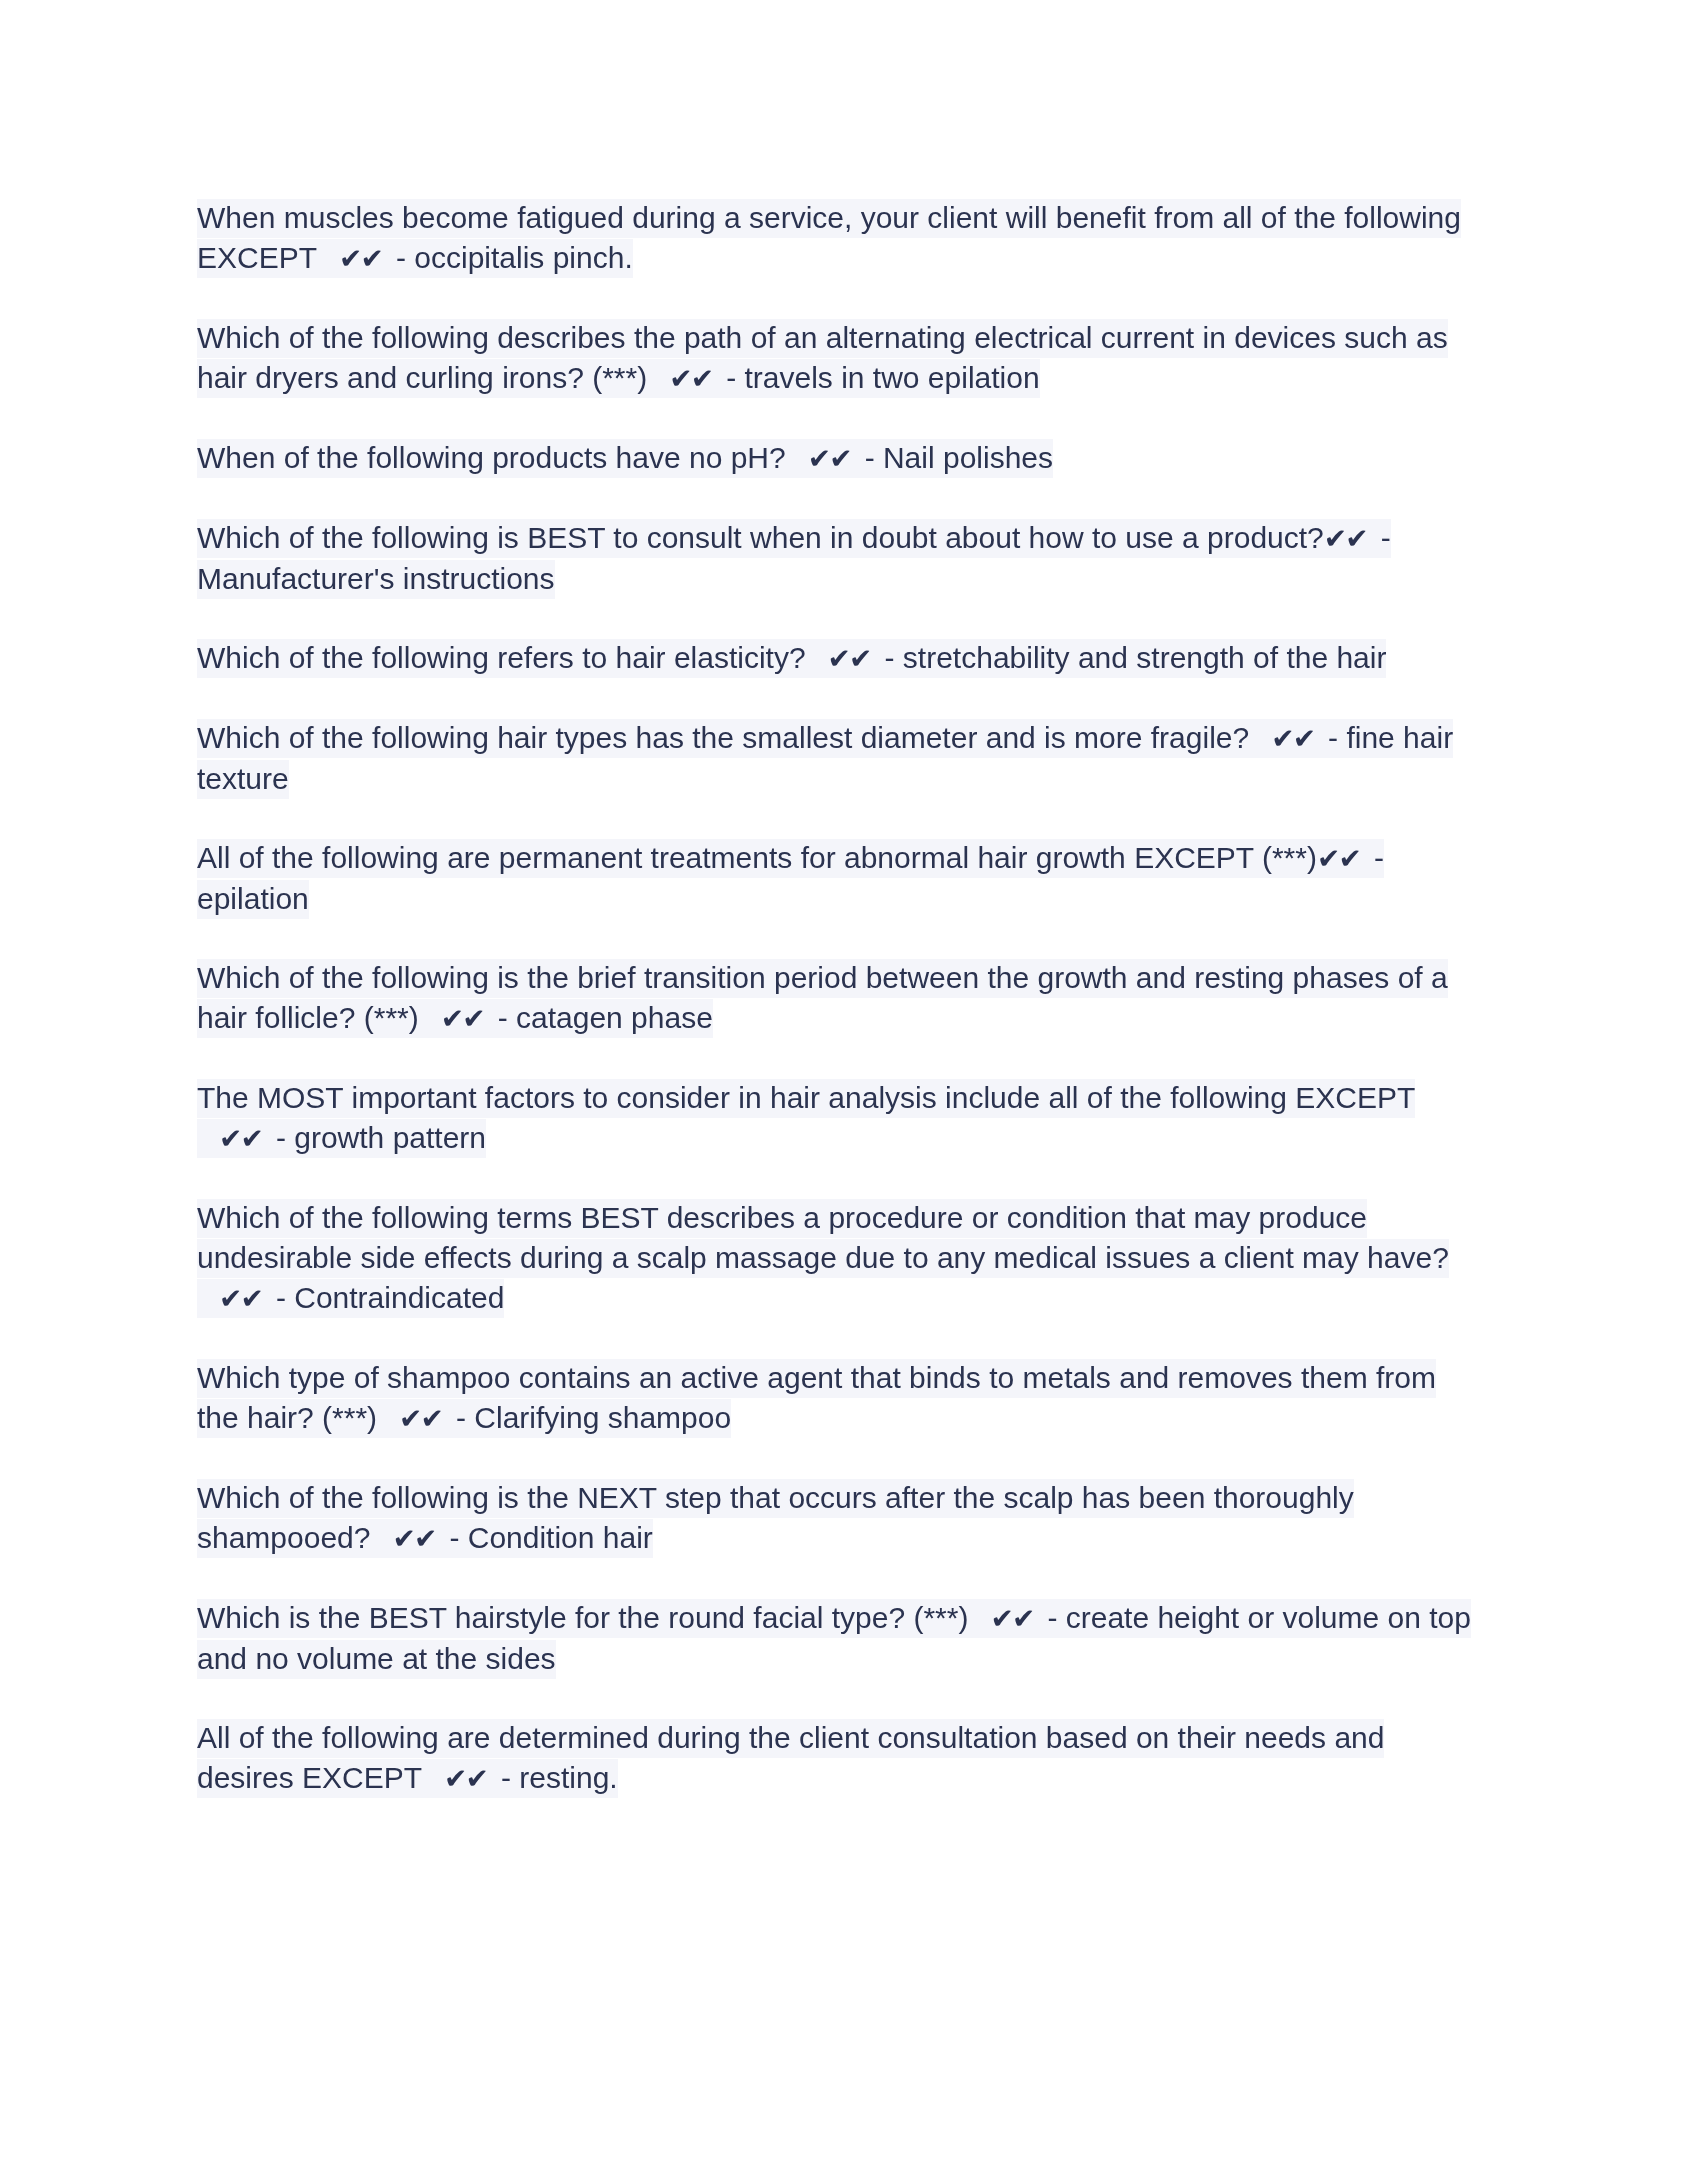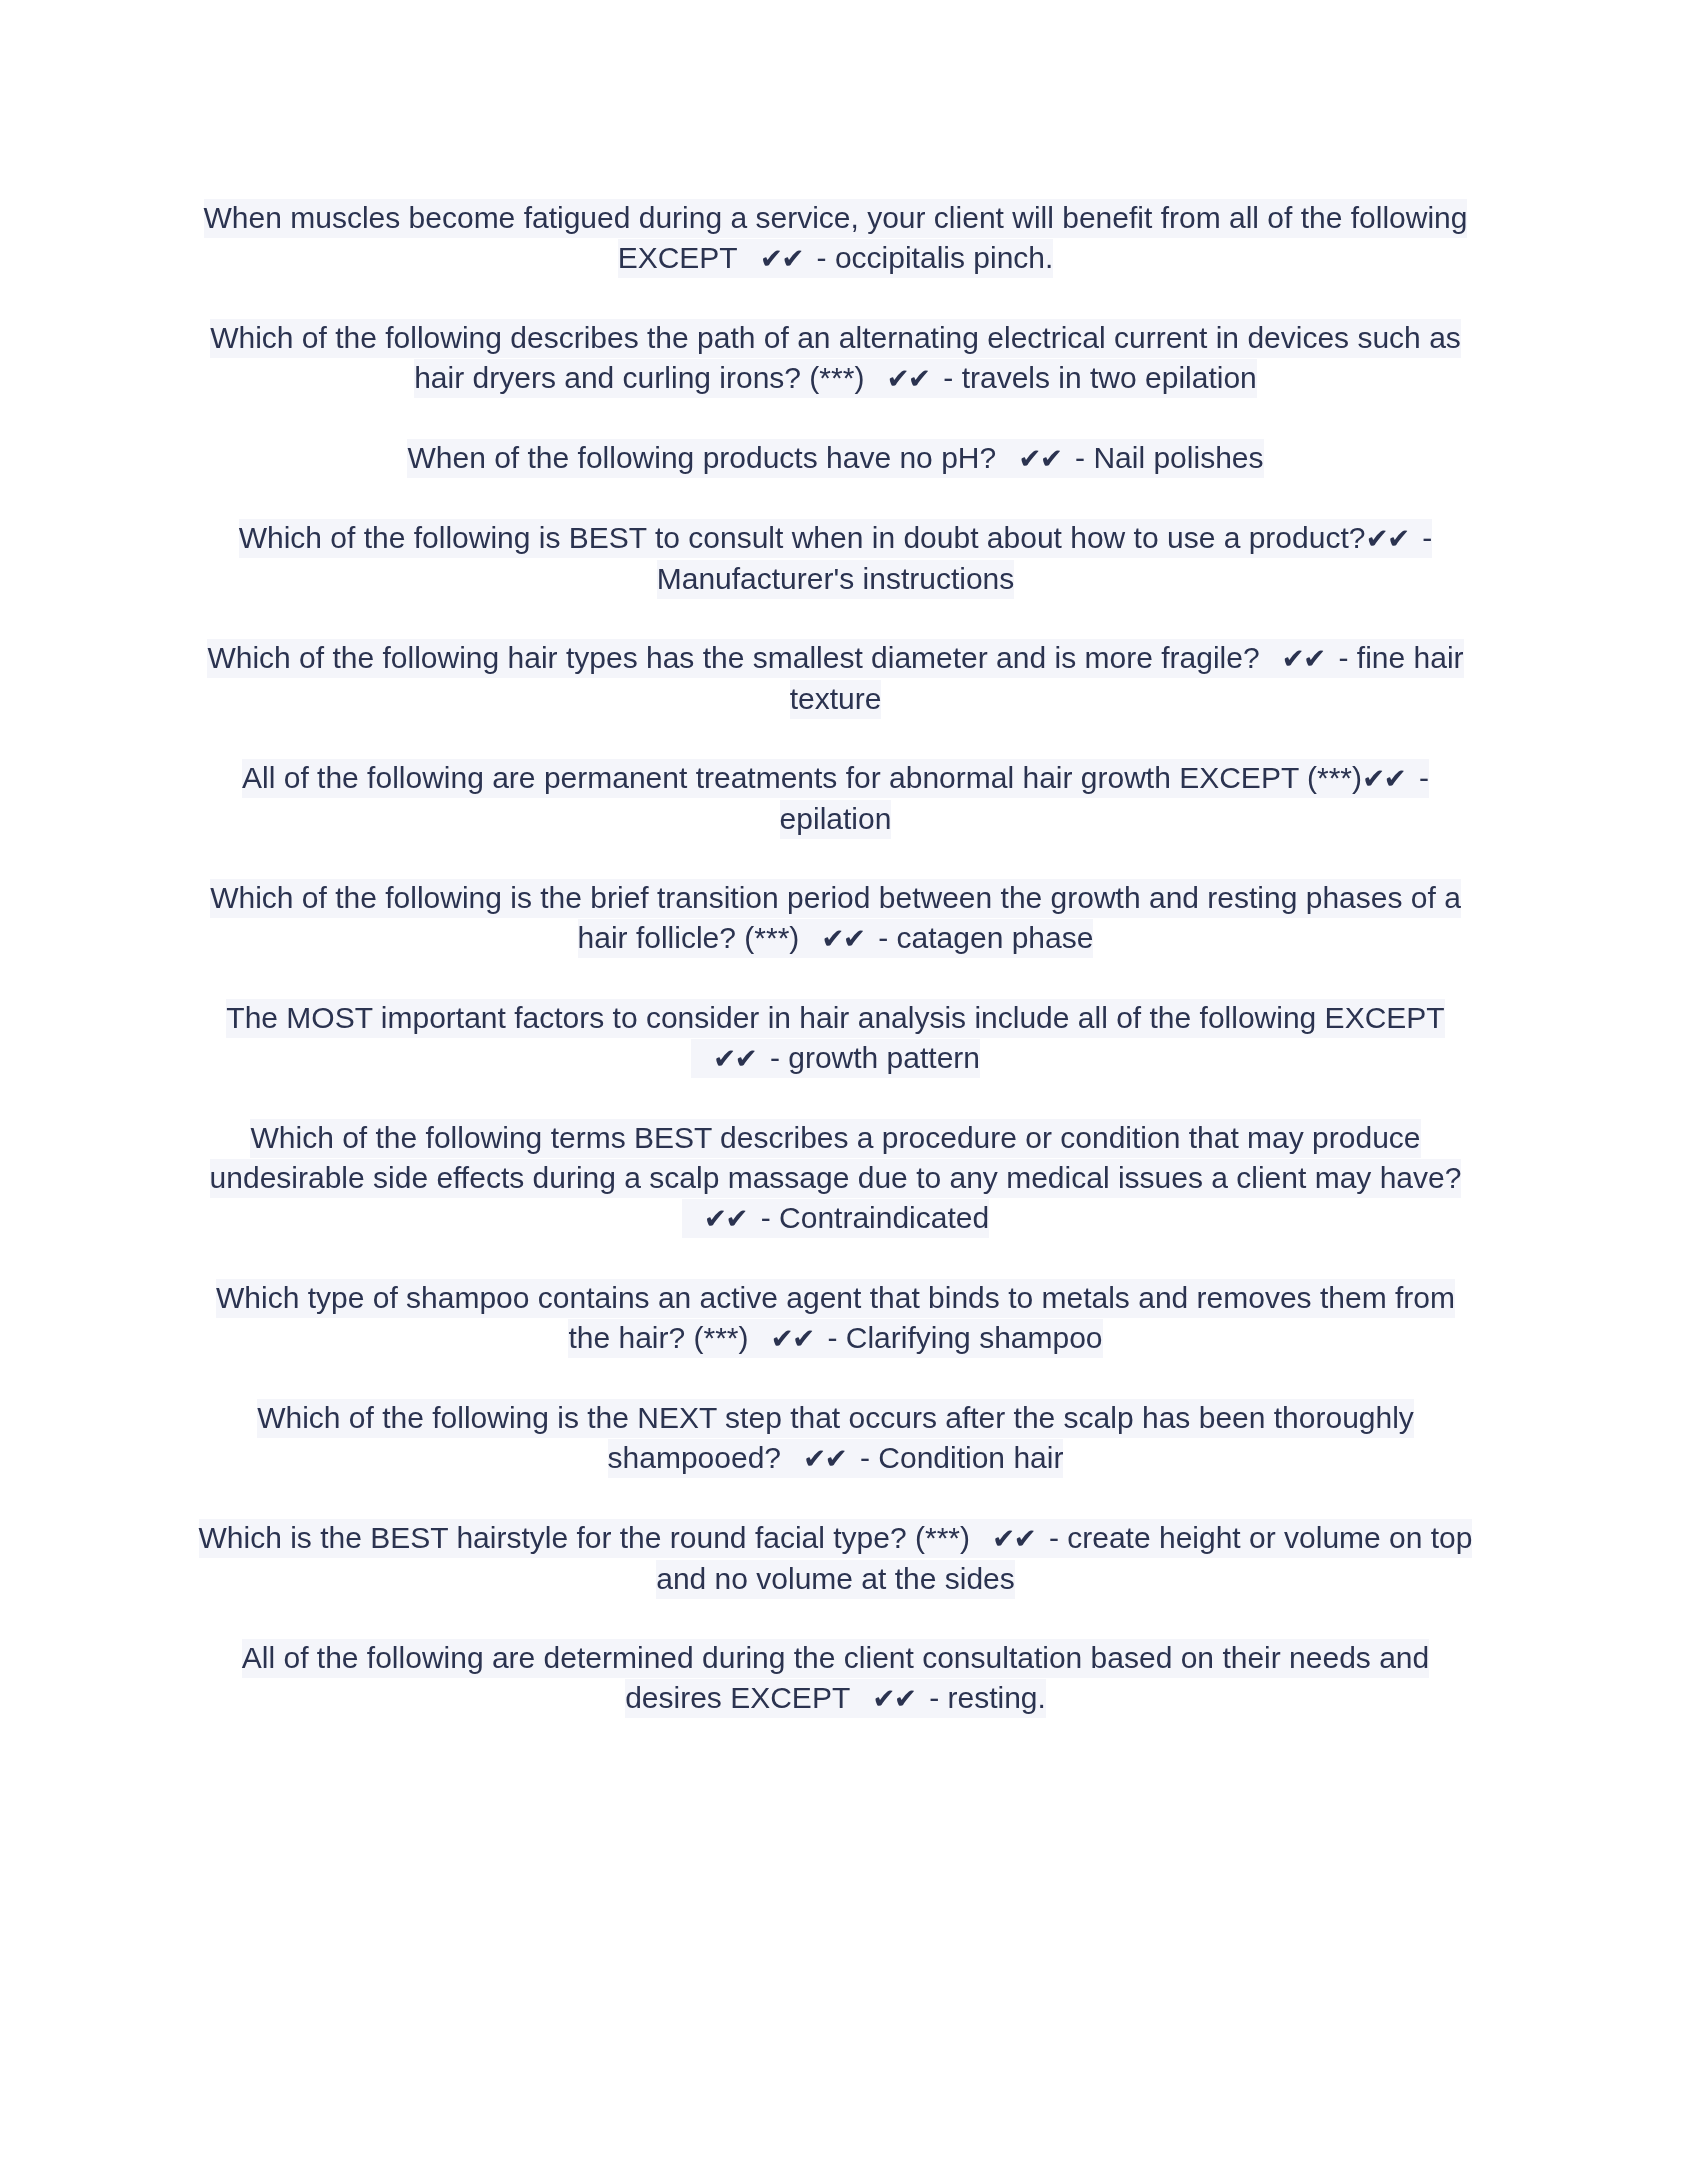--- a/index.html
+++ b/index.html
@@ -6,21 +6,20 @@
   body { width: 1683px; height: 2178px; position: relative; overflow: hidden; }
   .page {
     position: absolute;
     left: 197px;
     top: 198px;
     width: 1277px;
     font-family: "Liberation Sans", sans-serif;
     font-size: 30px;
     line-height: 40px;
     color: #2b3350;
-    text-align: center;
   }
   .qa {
     margin: 0 0 39px 0;
   }
   .hl {
     background: #f4f5fa;
     -webkit-box-decoration-break: clone;
     box-decoration-break: clone;
     padding: 2px 0 4px 0;
   }
@@ -33,20 +32,21 @@
   }
 </style>
 </head>
 <body>
 
 <div class="page">
   <p class="qa"><span class="hl"><span>When muscles become fatigued during a service, your client will benefit from all of the following EXCEPT</span><span class="check">✔✔</span><span>- occipitalis pinch.</span></span></p>
   <p class="qa"><span class="hl"><span>Which of the following describes the path of an alternating electrical current in devices such as hair dryers and curling irons? (***)</span><span class="check">✔✔</span><span>- travels in two epilation</span></span></p>
   <p class="qa"><span class="hl"><span>When of the following products have no pH?</span><span class="check">✔✔</span><span>- Nail polishes</span></span></p>
   <p class="qa"><span class="hl"><span>Which of the following is BEST to consult when in doubt about how to use a product?</span><span class="check" style="margin-left:0">✔✔</span><span>- Manufacturer's instructions</span></span></p>
+  <p class="qa"><span class="hl"><span>Which of the following refers to hair elasticity?</span><span class="check">✔✔</span><span>- stretchability and strength of the hair</span></span></p>
   <p class="qa"><span class="hl"><span>Which of the following hair types has the smallest diameter and is more fragile?</span><span class="check">✔✔</span><span>- fine hair texture</span></span></p>
   <p class="qa"><span class="hl"><span>All of the following are permanent treatments for abnormal hair growth EXCEPT (***)</span><span class="check" style="margin-left:0">✔✔</span><span>- epilation</span></span></p>
   <p class="qa"><span class="hl"><span>Which of the following is the brief transition period between the growth and resting phases of a hair follicle? (***)</span><span class="check">✔✔</span><span>- catagen phase</span></span></p>
   <p class="qa"><span class="hl"><span>The MOST important factors to consider in hair analysis include all of the following EXCEPT</span><span class="check">✔✔</span><span>- growth pattern</span></span></p>
   <p class="qa"><span class="hl"><span>Which of the following terms BEST describes a procedure or condition that may produce undesirable side effects during a scalp massage due to any medical issues a client may have?</span><span class="check">✔✔</span><span>- Contraindicated</span></span></p>
   <p class="qa"><span class="hl"><span>Which type of shampoo contains an active agent that binds to metals and removes them from the hair? (***)</span><span class="check">✔✔</span><span>- Clarifying shampoo</span></span></p>
   <p class="qa"><span class="hl"><span>Which of the following is the NEXT step that occurs after the scalp has been thoroughly shampooed?</span><span class="check">✔✔</span><span>- Condition hair</span></span></p>
   <p class="qa"><span class="hl"><span>Which is the BEST hairstyle for the round facial type? (***)</span><span class="check">✔✔</span><span>- create height or volume on top and no volume at the sides</span></span></p>
   <p class="qa"><span class="hl"><span>All of the following are determined during the client consultation based on their needs and desires EXCEPT</span><span class="check">✔✔</span><span>- resting.</span></span></p>
 </div>

